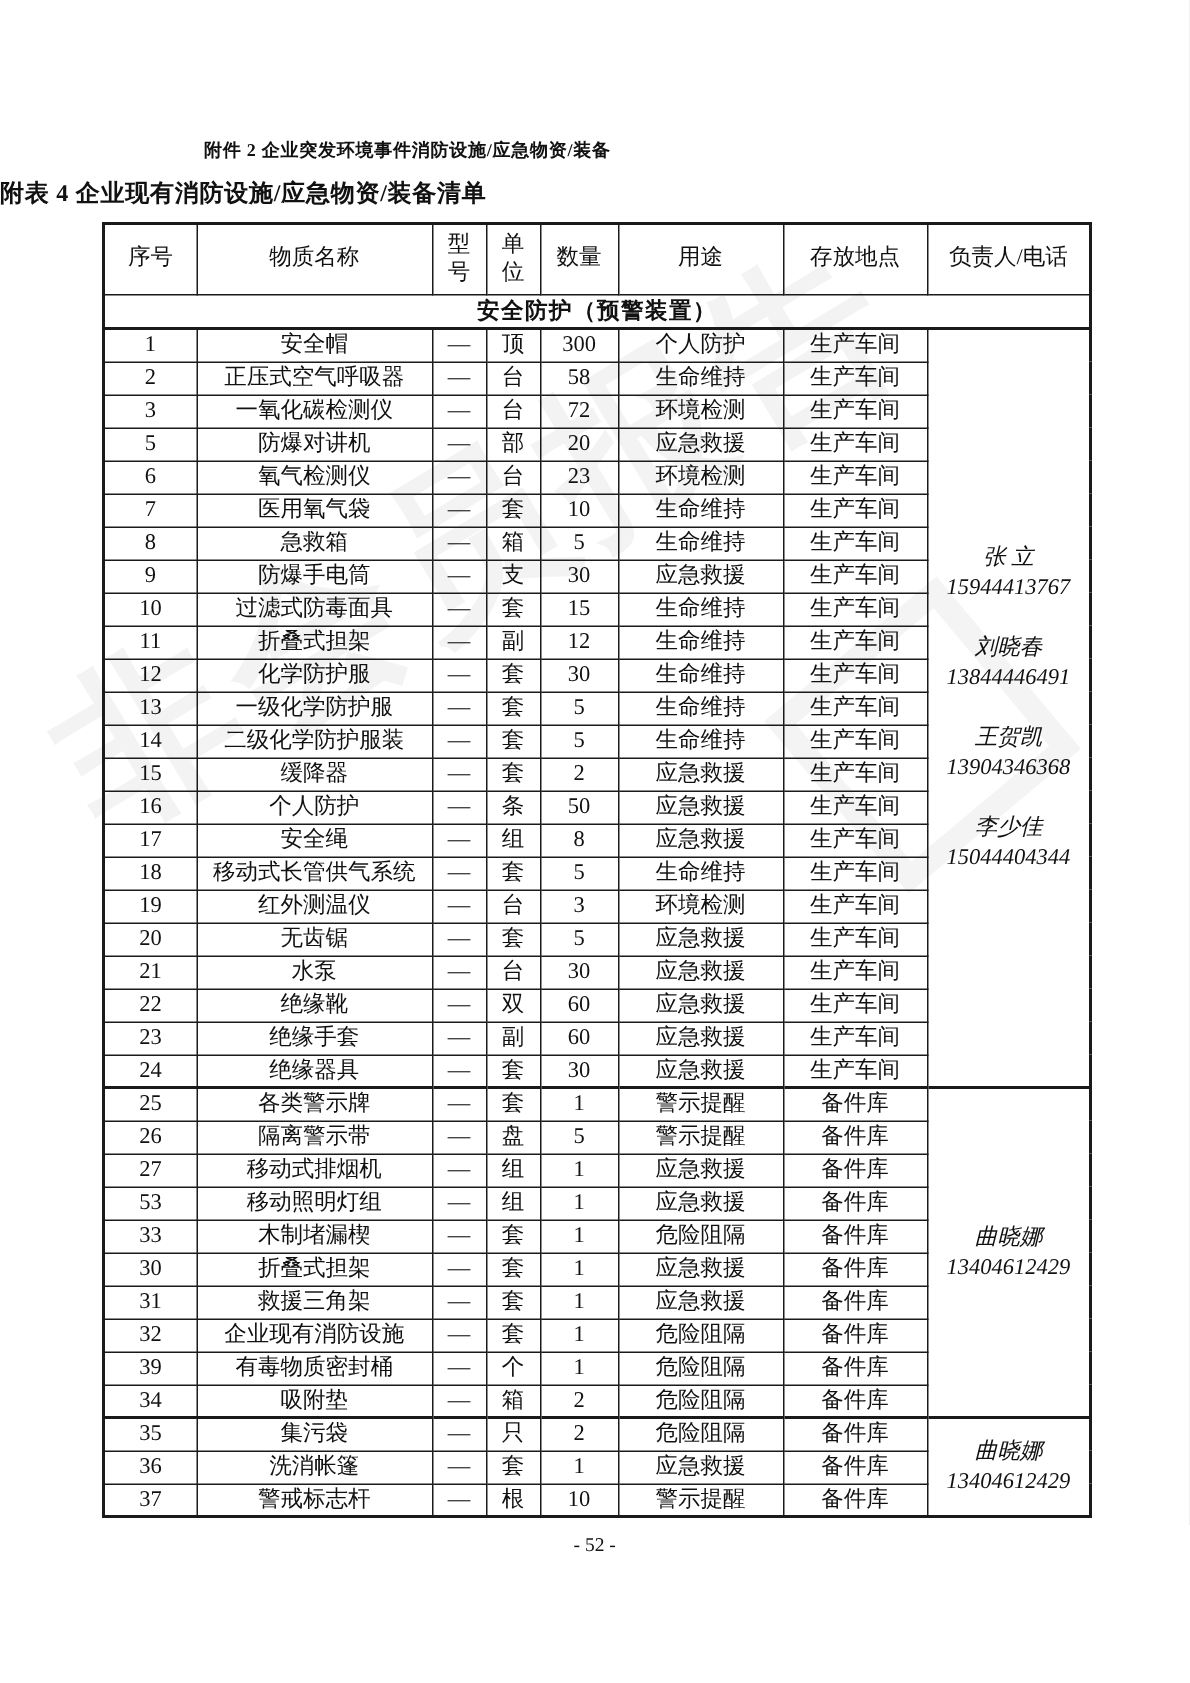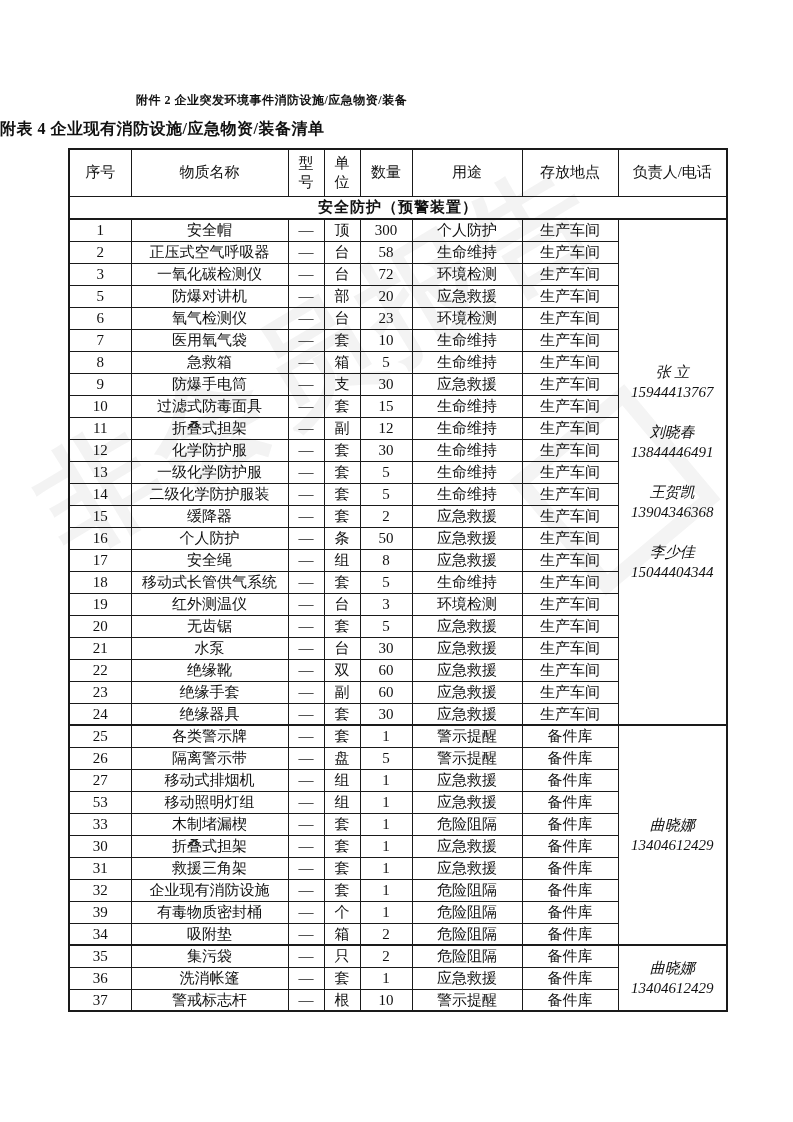--- a/index.html
+++ b/index.html
@@ -434,13 +434,14 @@
     <td>警戒标志杆</td>
     <td>—</td>
     <td>根</td>
     <td>10</td>
     <td>警示提醒</td>
     <td>备件库</td>
   </tr>
       </tbody>
   </table>
 
+  <div class="page-footer">- 52 -</div>
 </div>
 
 </body></html>

